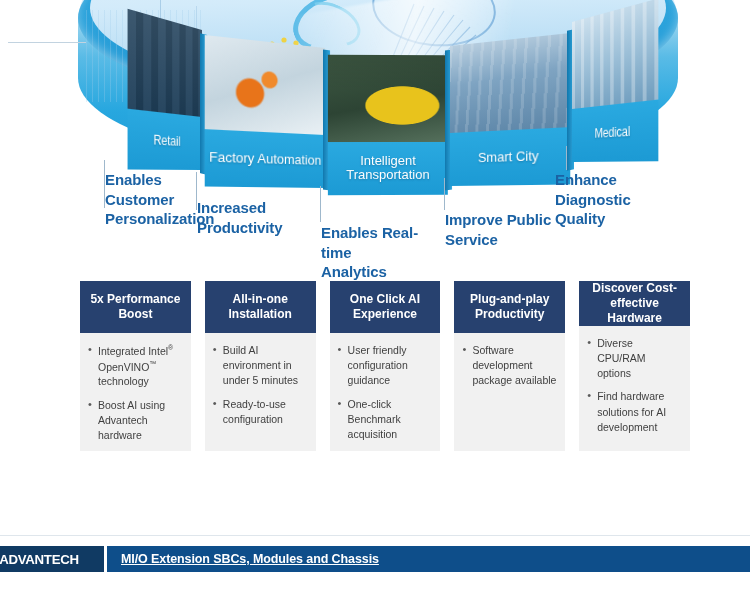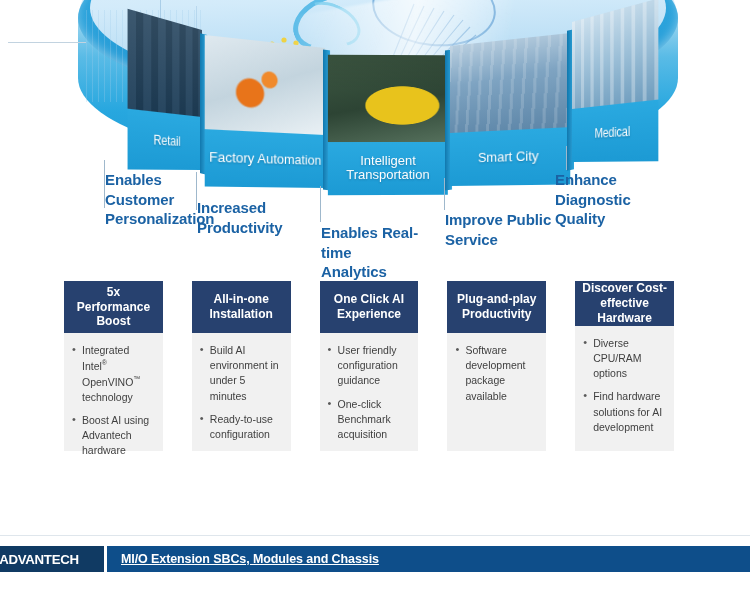--- a/index.html
+++ b/index.html
@@ -187,24 +187,24 @@
     color: #1b62a4;
     font-size: 15px;
     font-weight: bold;
     line-height: 1.30;
     letter-spacing: -0.1px;
   }
 
   
   #cards {
     position: absolute;
-    left: 64px; top: 281px;
+    left: 80px; top: 281px;
     width: 610px; height: 170px;
     display: flex;
-    gap: 29px;
+    gap: 14px;
   }
   .card {
     width: 112px;
     display: flex;
     flex-direction: column;
     background: #f1f1f1;
   }
   .card-head {
     background: #27416f;
     color: #ffffff;

